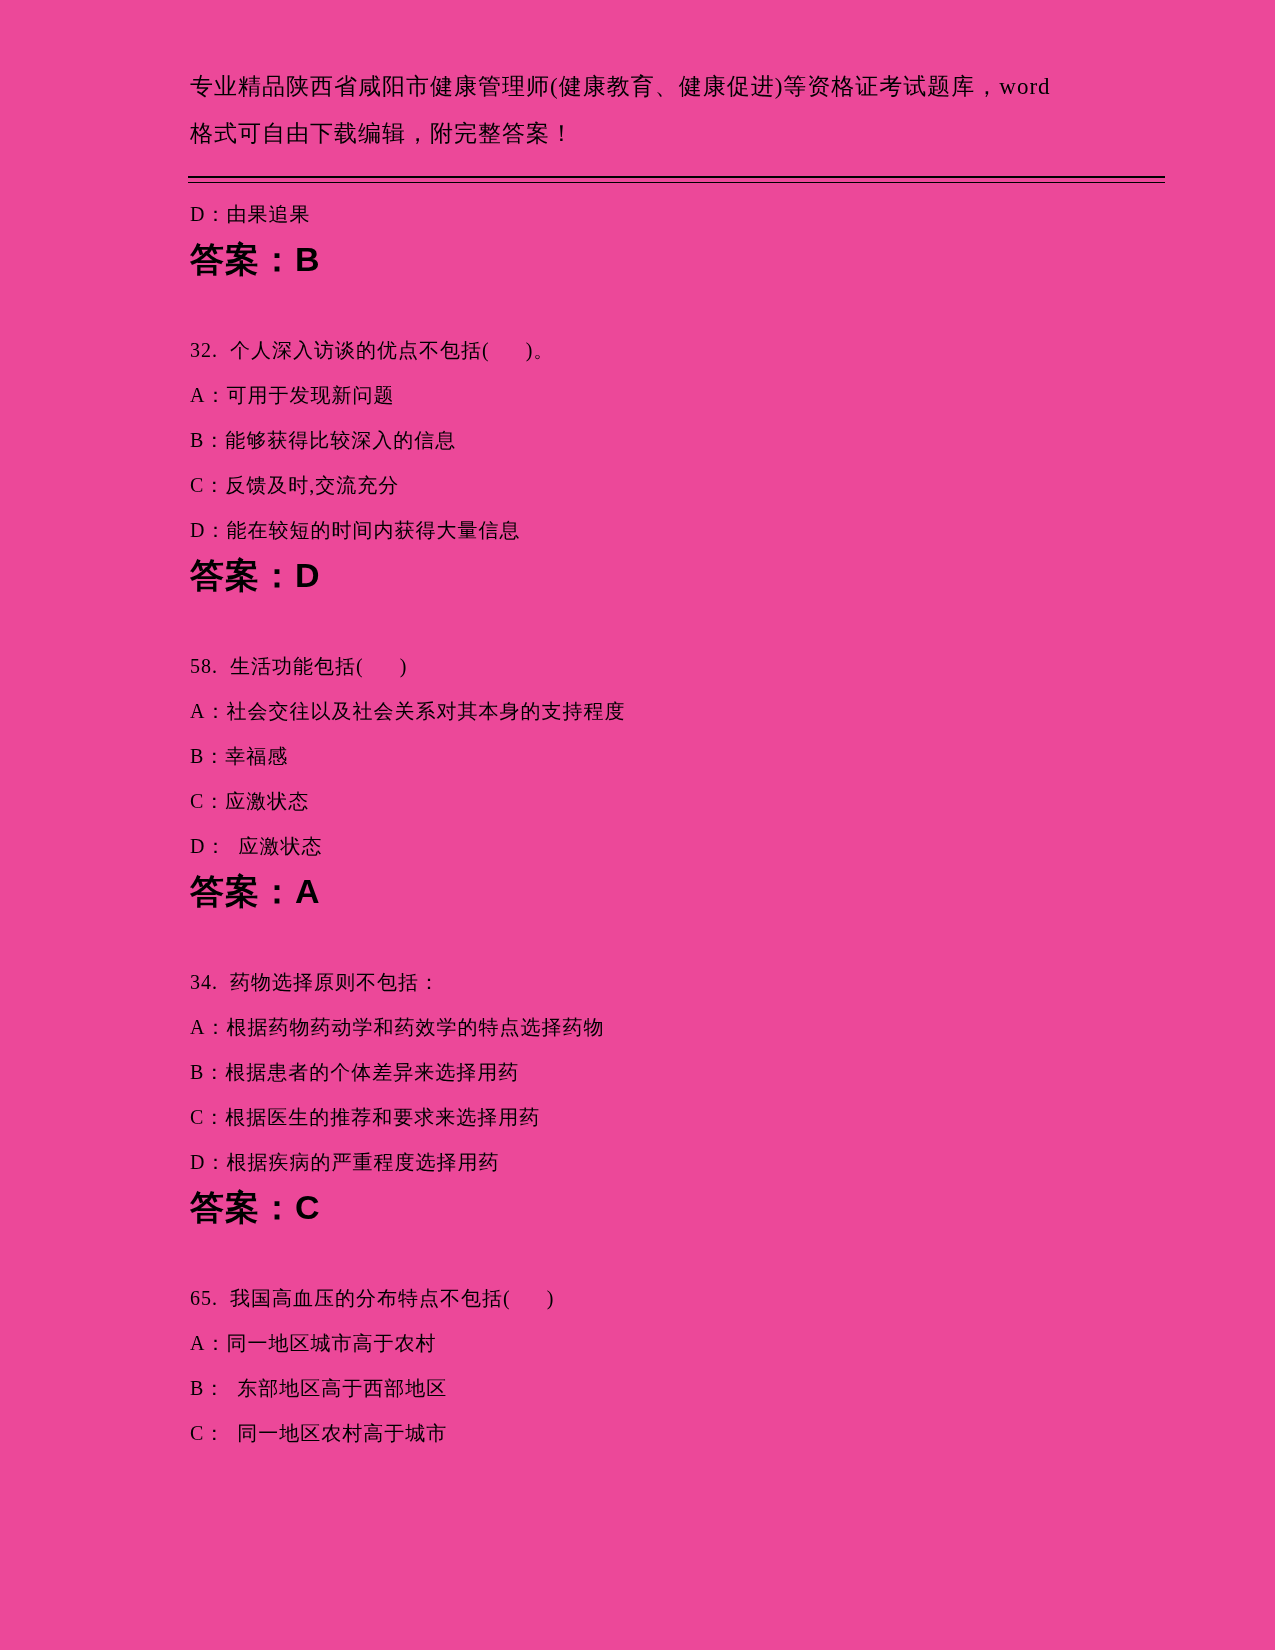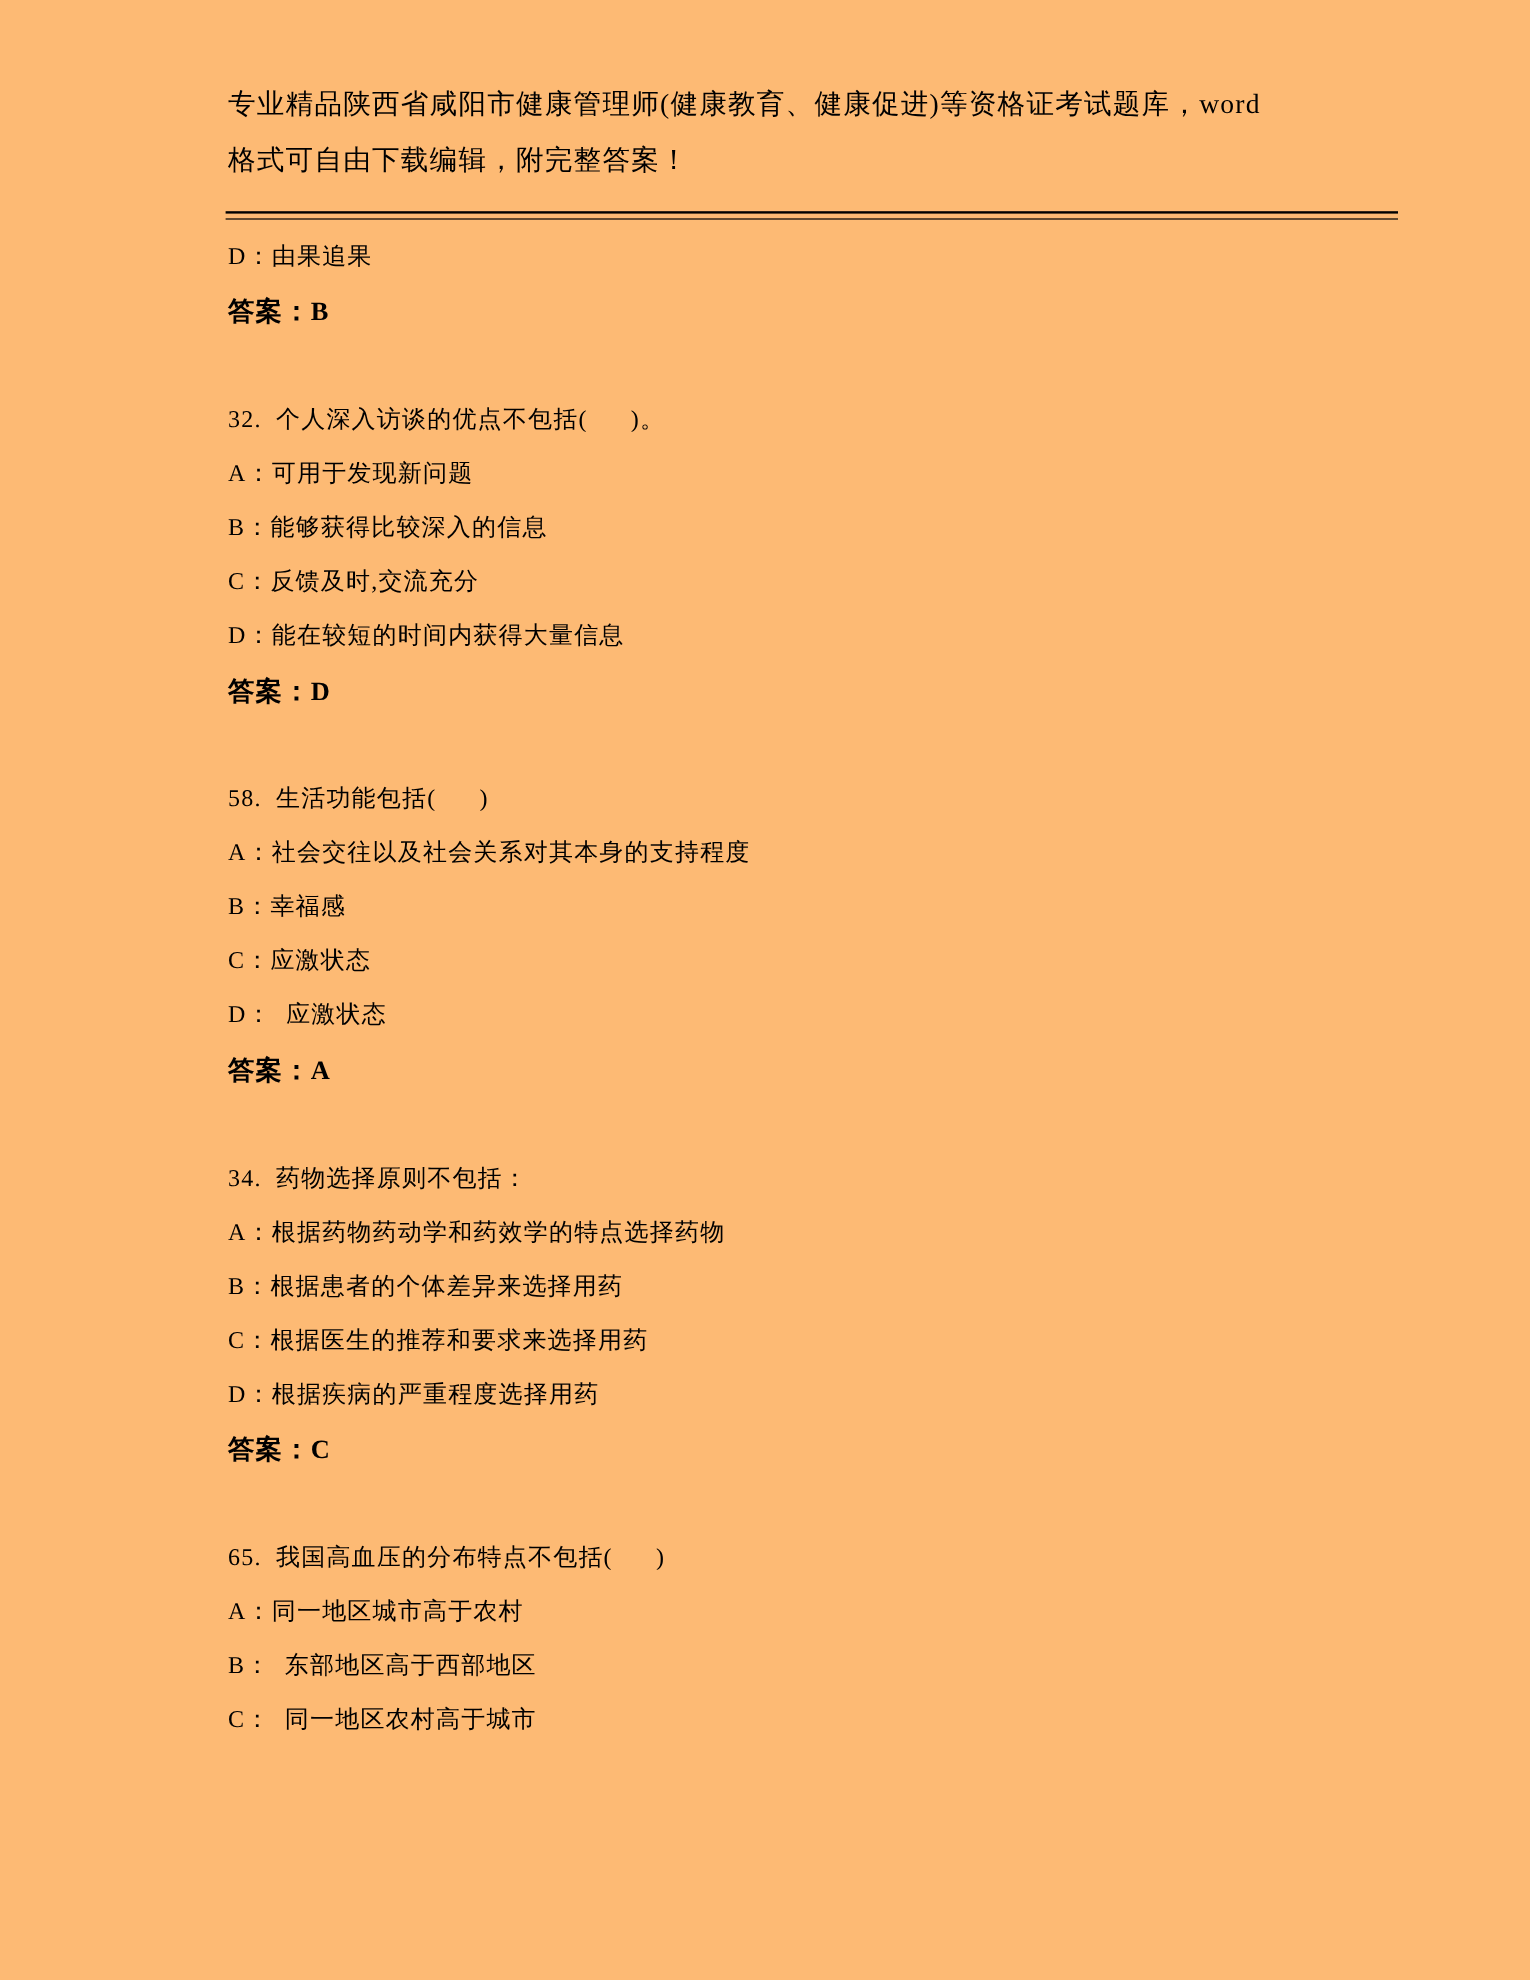--- a/index.html
+++ b/index.html
@@ -4,21 +4,21 @@
 <style>
   html, body {
     margin: 0;
     padding: 0;
     background: #ffffff;
   }
   .page {
     position: relative;
     width: 1275px;
     height: 1650px;
-    background: #fdba74;
+    background: #ec4899;
     color: #000000;
     font-family: "Liberation Serif", "DejaVu Serif", serif;
     overflow: hidden;
   }
   .header {
     position: absolute;
     top: 63px;
     left: 190px;
     width: 960px;
   }
@@ -45,23 +45,23 @@
     width: 980px;
   }
   .line {
     margin: 0;
     font-size: 20px;
     line-height: 45px;
     white-space: pre-wrap;
     letter-spacing: 1px;
   }
   .answer {
-    font-family: Liberation Serif, serif;
+    font-family: Liberation Sans, sans-serif;
     font-weight: 700;
-    font-size: 22px;
+    font-size: 34px;
   }
   .question-block {
     margin-top: 46px;
   }
 </style>
 </head>
 <body>
 
 <div class="page">
 

